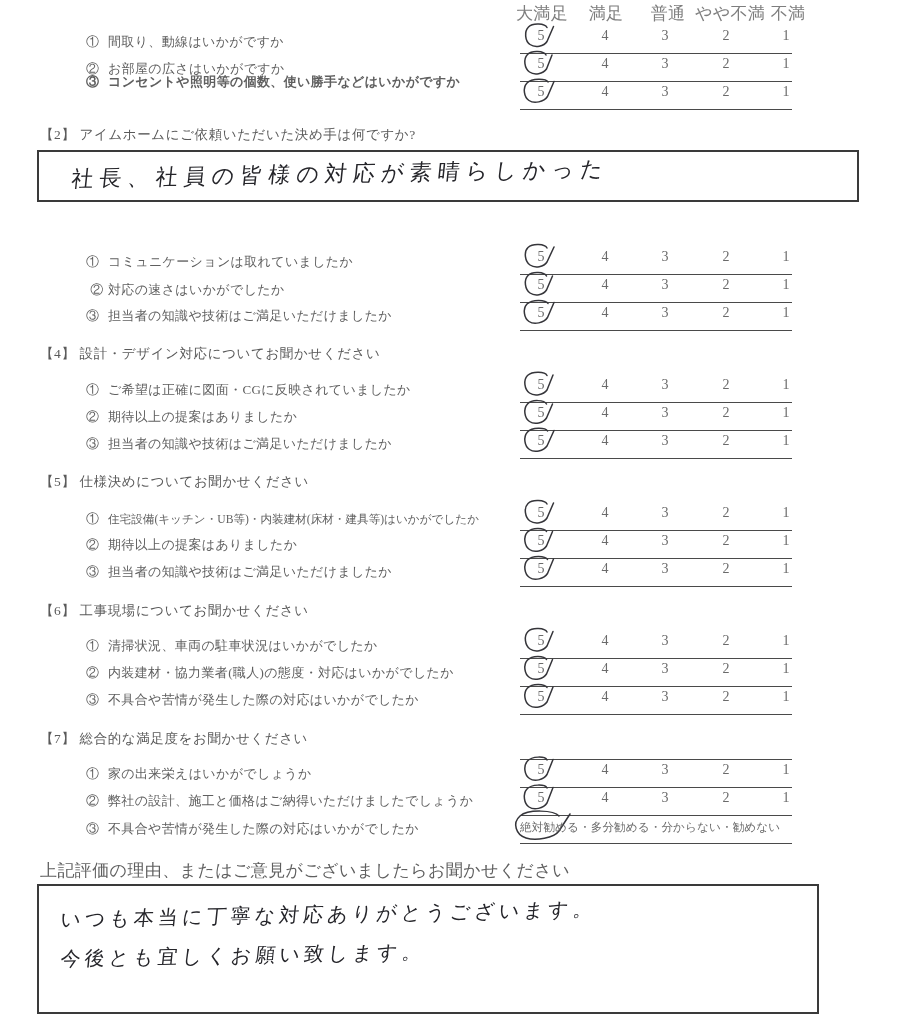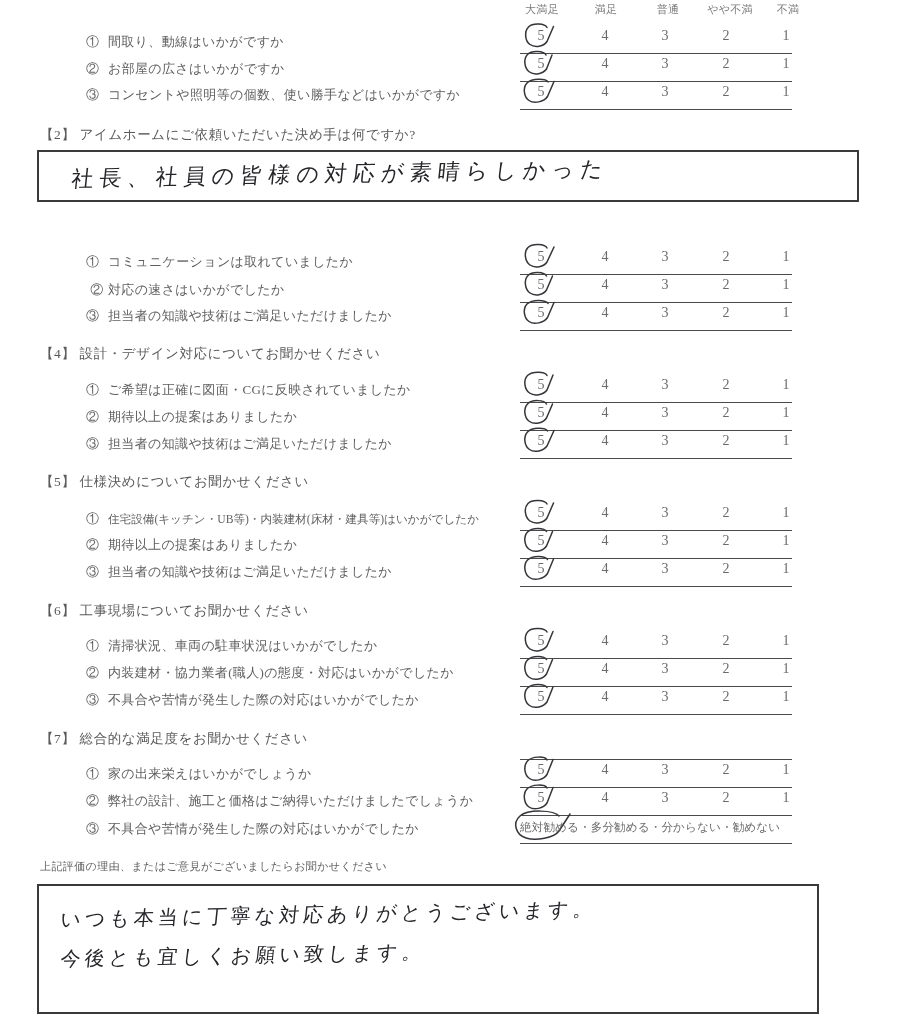--- a/index.html
+++ b/index.html
@@ -37,21 +37,21 @@
   .scale-head{
     position:absolute;
     top:2px;
     left:520px;
     width:278px;
     height:16px;
   }
   .scale-head span{
     position:absolute;
     top:0;
-    font-size:11px;
+    font-size:17px;
     color:#7e7e7e;
     letter-spacing:.3px;
     white-space:nowrap;
     transform:translateX(-50%);
   }
 
   
   .rt{
     position:absolute;
     left:520px;
@@ -116,21 +116,21 @@
     position:absolute;
     font-size:21px;
     letter-spacing:5px;
     color:#25252a;
     font-family:"DejaVu Sans","Liberation Sans",sans-serif;
     transform:skewX(-7deg) rotate(-1.1deg);
     white-space:nowrap;
   }
   .footer-prompt{
     position:absolute;
-    font-size:11px;
+    font-size:17px;
     color:#5f5f5f;
     letter-spacing:.4px;
     white-space:nowrap;
   }
 </style>
 </head>
 <body>
 
 <div class="page">
 
@@ -141,21 +141,21 @@
     <span style="left:210px">やや不満</span>
     <span style="left:268px">不満</span>
   </div>
 
   <div class="q-text" style="left:86px;top:33px;">
     <span class="q-num">①</span><span>間取り、動線はいかがですか</span>
   </div>
   <div class="q-text" style="left:86px;top:60px;">
     <span class="q-num">②</span><span>お部屋の広さはいかがですか</span>
   </div>
-  <div class="q-text" style="left:86px;top:86px;">
+  <div class="q-text" style="left:86px;top:73px;font-weight:bold;">
     <span class="q-num">③</span><span>コンセントや照明等の個数、使い勝手などはいかがですか</span>
   </div>
 
   <div class="rt" style="top:26px;">
     <div class="rrow first">
       <div class="circle5">
         <svg viewBox="0 0 34 28">
             <path d="M24 5.5 C22 1.5 10 0.5 5.5 5 C1 9.5 2 19 7 22.5 C12 26 21 24.5 24 19.5 L30.5 4.5"></path>
           </svg>
       </div>

